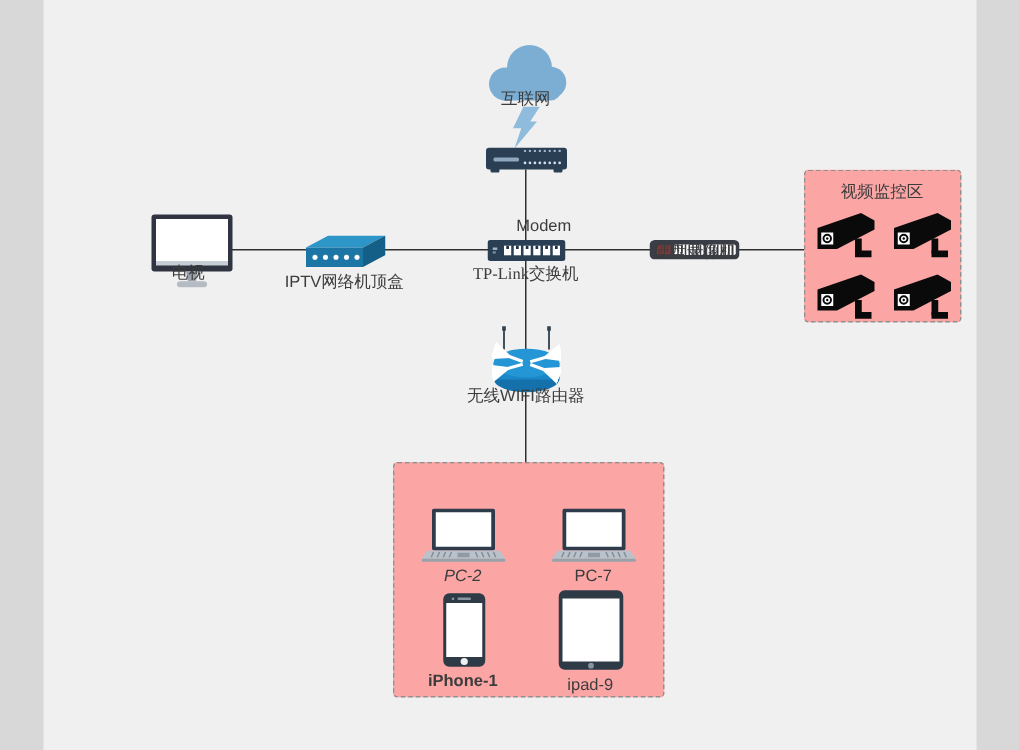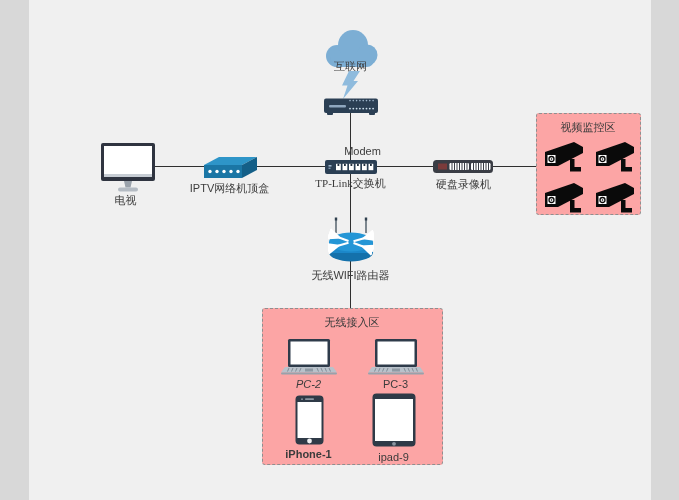--- a/index.html
+++ b/index.html
@@ -93,21 +93,21 @@
 
   <div class="abs" style="left:70px;top:142px;">
     <svg width="58" height="52" viewBox="0 0 58 52">
       <rect x="2" y="1" width="54" height="38" rx="2" fill="#2f3440"></rect>
       <rect x="5" y="4" width="48" height="28" fill="#ffffff"></rect>
       <rect x="5" y="32" width="48" height="3" fill="#c7cdd4"></rect>
       <polygon points="25,39 33,39 31.5,45.5 26.5,45.5" fill="#9aa2ab"></polygon>
       <rect x="19" y="45.5" width="20" height="4" rx="2" fill="#b4bbc3"></rect>
     </svg>
   </div>
-  <div class="lbl" style="left:67px;top:194px;width:60px;">电视</div>
+  <div class="lbl" style="left:67px;top:176px;width:60px;">电视</div>
 
   <div class="abs" style="left:175px;top:157px;">
     <svg width="53" height="21" viewBox="0 0 53 21">
       <polygon points="0,8 15,0 53,0 38,8" fill="#2e95c8"></polygon>
       <rect x="0" y="8" width="38" height="13" fill="#1b76a5"></rect>
       <polygon points="38,21 38,8 53,0 53,13" fill="#145f88"></polygon>
       <g fill="#ffffff">
         <circle cx="6" cy="14.5" r="1.7"></circle>
           <circle cx="13" cy="14.5" r="1.7"></circle>
           <circle cx="20" cy="14.5" r="1.7"></circle>
@@ -137,21 +137,21 @@
         <line x1="40.5" y1="3" x2="40.5" y2="10"></line>
           <line x1="43" y1="3" x2="43" y2="10"></line>
           <line x1="45.5" y1="3" x2="45.5" y2="10"></line>
           <line x1="48" y1="3" x2="48" y2="10"></line>
           <line x1="50.5" y1="3" x2="50.5" y2="10"></line>
           <line x1="53" y1="3" x2="53" y2="10"></line>
           <line x1="55.5" y1="3" x2="55.5" y2="10"></line>
       </g>
     </svg>
   </div>
-  <div class="lbl" style="left:395px;top:178px;width:80px;">硬盘录像机</div>
+  <div class="lbl" style="left:395px;top:162px;width:80px;">硬盘录像机</div>
 
   <div class="zone" style="left:507px;top:113px;width:105px;height:102px;">
     <div class="zone-title">视频监控区</div>
     <div class="abs" style="left:7px;top:26px;">
       <svg width="40" height="33" viewBox="0 0 40 33">
         <polygon points="1,12 30,2 39,7 39,13 14,26 1,26" fill="#0a0a0a"></polygon>
         <rect x="3.5" y="15" width="8" height="8" fill="#ffffff"></rect>
         <circle cx="7.5" cy="19" r="2.5" fill="none" stroke="#0a0a0a" stroke-width="1.3"></circle>
         <circle cx="7.5" cy="19" r="0.8" fill="#0a0a0a"></circle>
         <rect x="26" y="19" width="4.5" height="10" fill="#0a0a0a"></rect>
@@ -207,24 +207,23 @@
       <rect x="1" y="26" width="44" height="11" fill="#1b87c9"></rect>
       <ellipse cx="23" cy="26" rx="22" ry="9.5" fill="#2496d6"></ellipse>
       <g stroke="#ffffff" stroke-width="2">
         <line x1="25.5" y1="25.2" x2="36" y2="22.2" marker-end="url(#ah)"></line>
         <line x1="20.5" y1="26.8" x2="10" y2="29.8" marker-end="url(#ah)"></line>
         <line x1="25.5" y1="27" x2="35" y2="30.5" marker-end="url(#ah)"></line>
         <line x1="20.5" y1="25" x2="11" y2="21.5" marker-end="url(#ah)"></line>
       </g>
     </svg>
   </div>
-  <div class="lbl" style="left:272px;top:269px;width:100px;">无线WIFI路由器</div>
+  <div class="lbl" style="left:272px;top:258px;width:100px;">无线WIFI路由器</div>
 
   <div class="zone" style="left:233px;top:308px;width:181px;height:157px;">
-    <div class="zone-title">无线接入区</div>
 
     <div class="abs" style="left:18px;top:30px;">
       <svg width="56" height="37" viewBox="0 0 56 37">
         <rect x="7" y="0" width="42" height="28" rx="1.5" fill="#2e3b4a"></rect>
         <rect x="9.5" y="2.5" width="37" height="23" fill="#ffffff"></rect>
         <polygon points="4,28 52,28 56,33.5 0,33.5" fill="#b9c2cb"></polygon>
         <g stroke="#828d97" stroke-width="1">
           <line x1="8" y1="29" x2="6.5" y2="32.5"></line>
             <line x1="12" y1="29" x2="10.5" y2="32.5"></line>
             <line x1="16" y1="29" x2="14.5" y2="32.5"></line>
@@ -252,21 +251,21 @@
             <line x1="20" y1="29" x2="18.5" y2="32.5"></line>
             <line x1="36" y1="29" x2="37.5" y2="32.5"></line>
             <line x1="40" y1="29" x2="41.5" y2="32.5"></line>
             <line x1="44" y1="29" x2="45.5" y2="32.5"></line>
             <line x1="48" y1="29" x2="49.5" y2="32.5"></line>
         </g>
         <rect x="24" y="29.5" width="8" height="3" fill="#8f9aa4"></rect>
         <rect x="0" y="33.5" width="56" height="2" rx="1" fill="#98a2ab"></rect>
       </svg>
     </div>
-    <div class="lbl" style="left:103px;top:69px;width:60px;">PC-3</div>
+    <div class="lbl" style="left:103px;top:69px;width:60px;">PC-7</div>
 
     <div class="abs" style="left:32px;top:86px;">
       <svg width="29" height="50" viewBox="0 0 29 50">
         <rect x="0.5" y="0.5" width="28" height="49" rx="4" fill="#2f3a47"></rect>
         <rect x="2.5" y="7" width="24" height="36" fill="#ffffff"></rect>
         <rect x="10" y="3.3" width="9" height="1.7" rx="0.8" fill="#8b95a0"></rect>
         <circle cx="7" cy="4.2" r="0.9" fill="#8b95a0"></circle>
         <circle cx="14.5" cy="46" r="2.4" fill="#eef0f2"></circle>
       </svg>
     </div>

